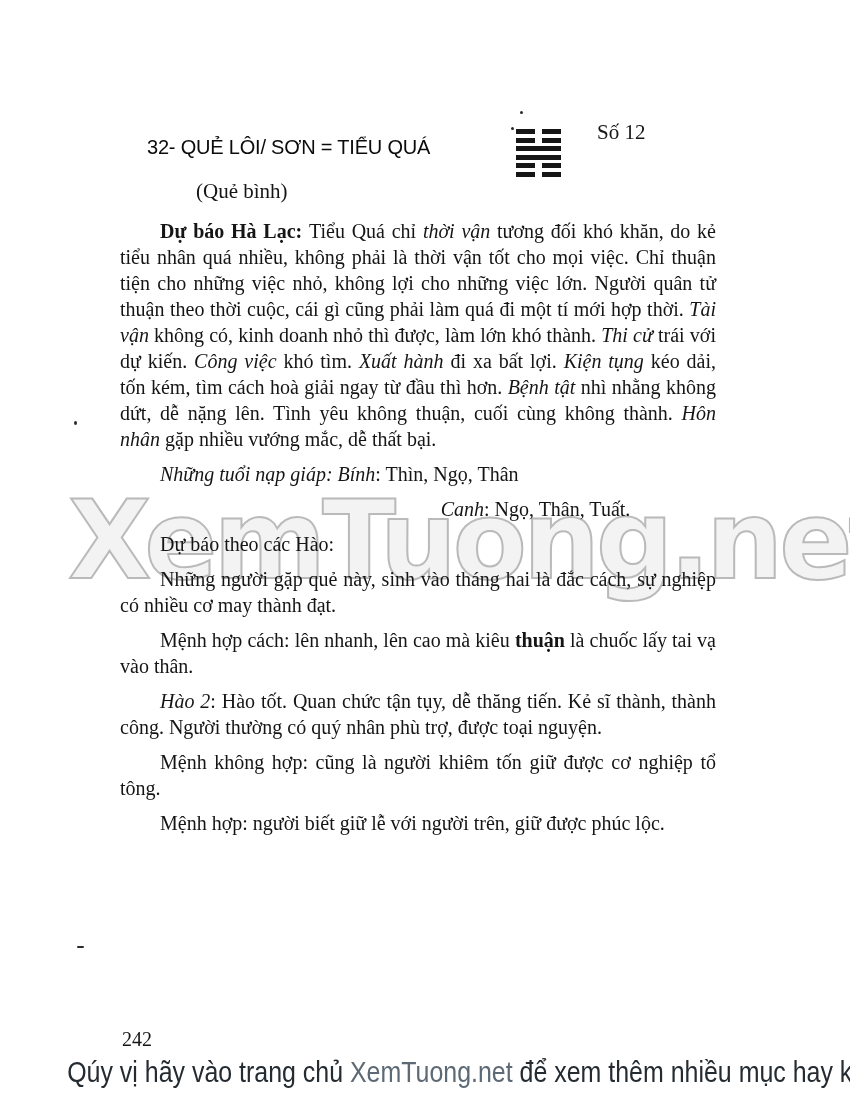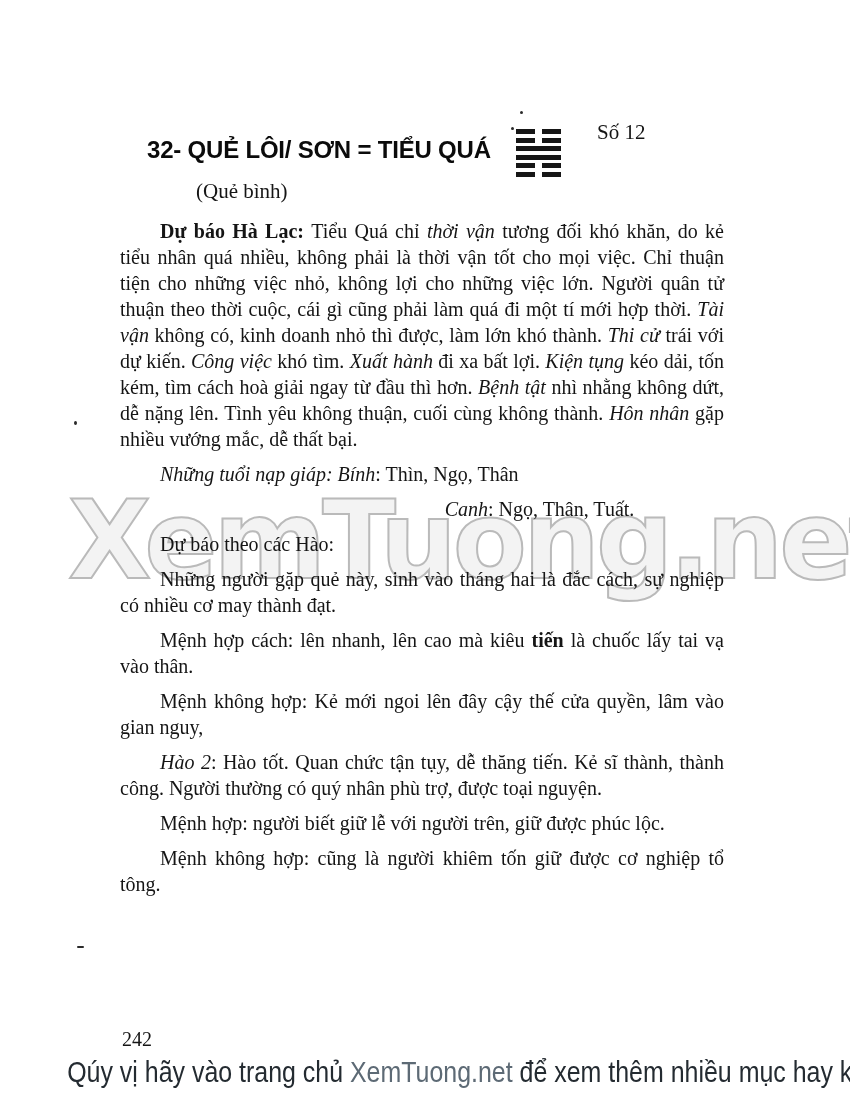--- a/index.html
+++ b/index.html
@@ -4,34 +4,34 @@
 <style>
   html,body{margin:0;padding:0;background:#e8e8e8;}
   .page{
     position:relative;width:850px;height:1102px;background:#ffffff;
     overflow:hidden;font-family:"Liberation Serif","DejaVu Serif",serif;color:#151515;
   }
   
   .chapter-title{
     position:absolute;left:147px;top:136px;margin:0;
     font-family:"Liberation Sans","DejaVu Sans",sans-serif;
-    font-size:24px;font-weight:bold;letter-spacing:-0.2px;color:#0b0b0b;white-space:nowrap;
+    font-size:20px;font-weight:normal;letter-spacing:-0.2px;color:#0b0b0b;white-space:nowrap;
   }
   .hexagram{position:absolute;left:516px;top:129px;width:45px;z-index:2;}
   .hx-row{height:5px;margin-bottom:3.5px;display:flex;justify-content:space-between;}
   .hx-row .bar{height:100%;width:100%;background:#161616;}
   .hx-row.broken .bar{width:19px;}
   .hex-number{position:absolute;left:597px;top:120px;font-size:21px;white-space:nowrap;}
   .chapter-subtitle{position:absolute;left:196px;top:179px;font-size:21px;white-space:nowrap;}
   
   .page-body{
     position:absolute;left:120px;top:218px;width:612px;z-index:1;
     font-size:20px;line-height:26px;text-align:justify;
   }
-  .page-body p{margin:0 8px 9px 0;text-indent:40px;}
+  .page-body p{margin:0 16px 9px 0;text-indent:40px;}
   .page-body p.offset{text-indent:235px;text-align:center;}
   .i{font-style:italic;}
   .b{font-weight:bold;}
   
   .watermark{
     position:absolute;left:68px;top:478px;z-index:0;margin:0;
     font-family:"DejaVu Sans","Liberation Sans",sans-serif;
     font-size:108px;font-weight:bold;letter-spacing:-4px;white-space:nowrap;
     color:#f2f2f2;-webkit-text-stroke:2px #b3b3b3;text-stroke:2px #b3b3b3;
     opacity:.9;pointer-events:none;
@@ -88,25 +88,24 @@
   <div class="hex-number">Số 12</div>
 
   <div class="chapter-subtitle">(Quẻ bình)</div>
 
   <div class="page-body" id="page-body">
       <p><span class="b">Dự báo Hà Lạc: </span><span>Tiểu Quá chỉ </span><span class="i">thời vận</span><span> tương đối khó khăn, do kẻ tiểu nhân quá nhiều, không phải là thời vận tốt cho mọi việc. Chỉ thuận tiện cho những việc nhỏ, không lợi cho những việc lớn. Người quân tử thuận theo thời cuộc, cái gì cũng phải làm quá đi một tí mới hợp thời. </span><span class="i">Tài vận</span><span> không có, kinh doanh nhỏ thì được, làm lớn khó thành. </span><span class="i">Thi cử</span><span> trái với dự kiến. </span><span class="i">Công việc</span><span> khó tìm. </span><span class="i">Xuất hành</span><span> đi xa bất lợi. </span><span class="i">Kiện tụng</span><span> kéo dải, tốn kém, tìm cách hoà giải ngay từ đầu thì hơn. </span><span class="i">Bệnh tật</span><span> nhì nhằng không dứt, dễ nặng lên. Tình yêu không thuận, cuối cùng không thành. </span><span class="i">Hôn nhân</span><span> gặp nhiều vướng mắc, dễ thất bại.</span></p>
       <p><span class="i">Những tuổi nạp giáp: Bính</span><span>: Thìn, Ngọ, Thân</span></p>
       <p class="offset"><span class="i">Canh</span><span>: Ngọ, Thân, Tuất.</span></p>
       <p><span>Dự báo theo các Hào:</span></p>
       <p><span>Những người gặp quẻ này, sinh vào tháng hai là đắc cách, sự nghiệp có nhiều cơ may thành đạt.</span></p>
-      <p><span>Mệnh hợp cách: lên nhanh, lên cao mà kiêu </span><span class="b">tiến</span><span> là chuốc lấy tai vạ vào thân.</span></p>
-      <p><span>Mệnh không hợp: Kẻ mới ngoi lên đây cậy thế cửa quyền, lâm vào gian nguy,</span></p>
+      <p><span>Mệnh hợp cách: lên nhanh, lên cao mà kiêu </span><span class="b">thuận</span><span> là chuốc lấy tai vạ vào thân.</span></p>
       <p><span class="i">Hào 2</span><span>: Hào tốt. Quan chức tận tụy, dễ thăng tiến. Kẻ sĩ thành, thành công. Người thường có quý nhân phù trợ, được toại nguyện.</span></p>
+      <p><span>Mệnh không hợp: cũng là người khiêm tốn giữ được cơ nghiệp tổ tông.</span></p>
       <p><span>Mệnh hợp: người biết giữ lễ với người trên, giữ được phúc lộc.</span></p>
-      <p><span>Mệnh không hợp: cũng là người khiêm tốn giữ được cơ nghiệp tổ tông.</span></p>
     </div>
 
   <div class="page-number">242</div>
 
   <div class="page-footer">
     <span class="footer-inner"><span>Qúy vị hãy vào trang chủ </span><span class="footer-link">XemTuong.net</span><span> để xem thêm nhiều mục hay khác</span></span>
   </div>
 
   <div class="speck s1"></div>
   <div class="speck s2"></div>

